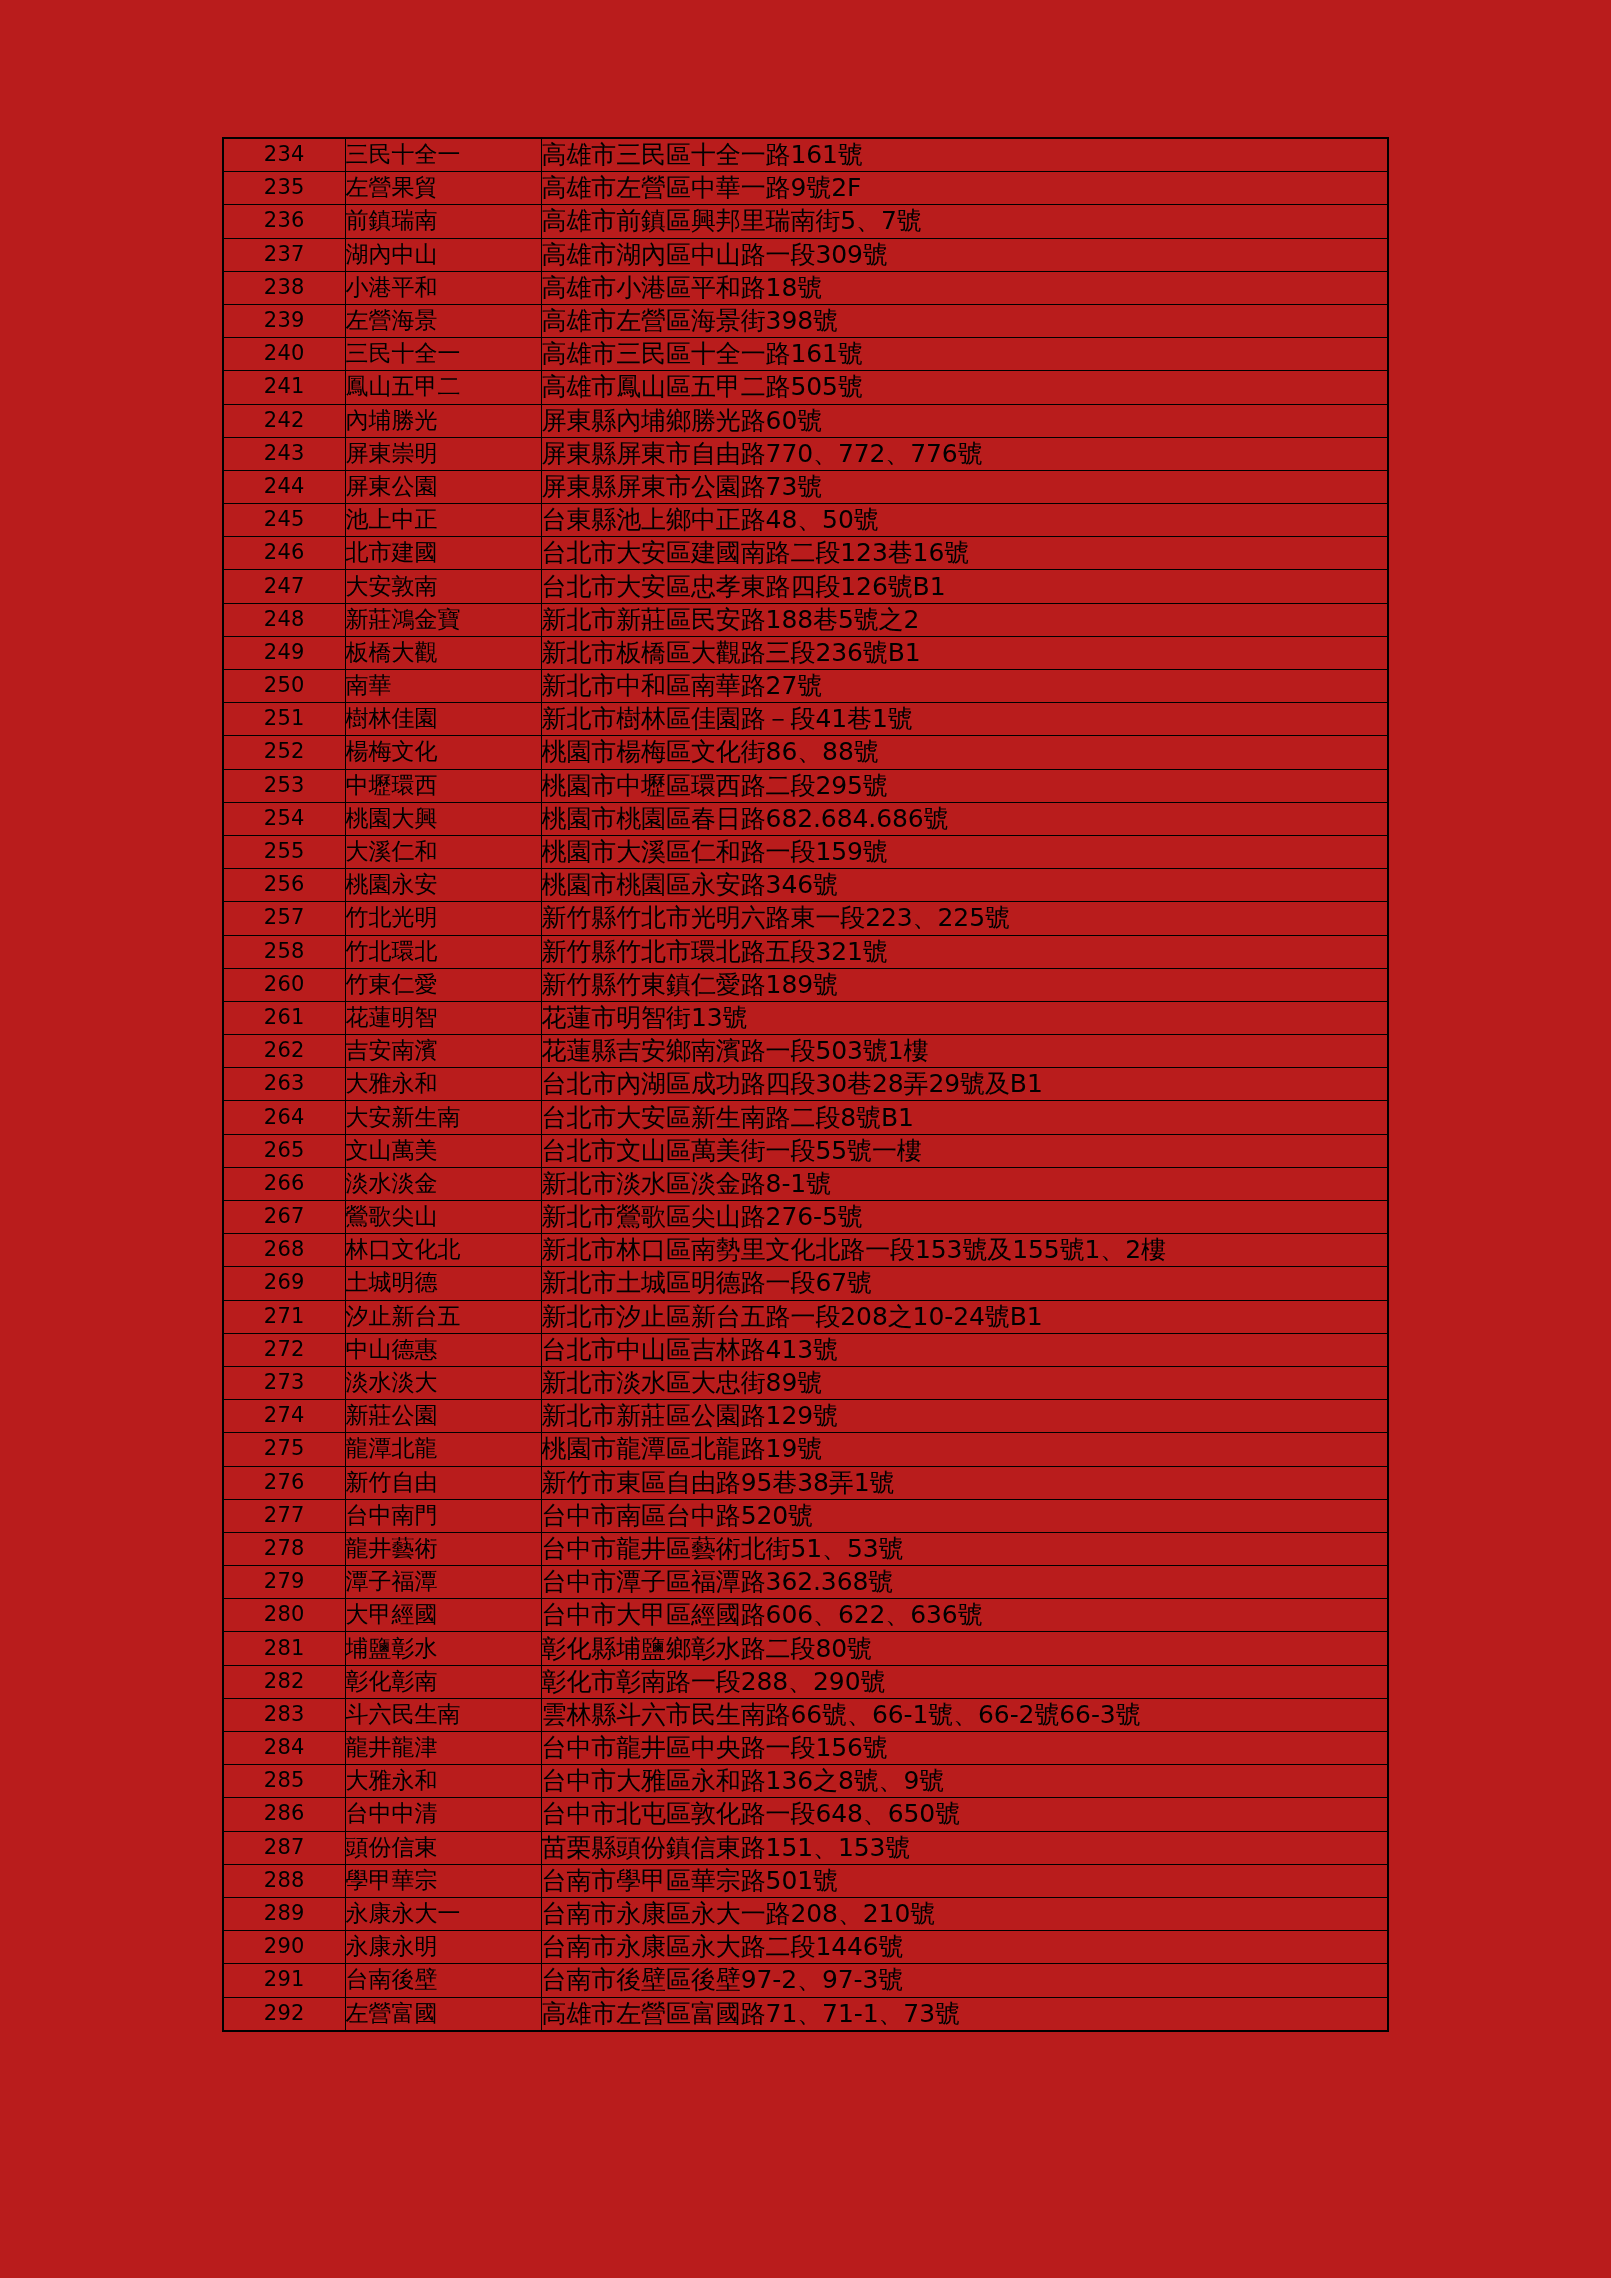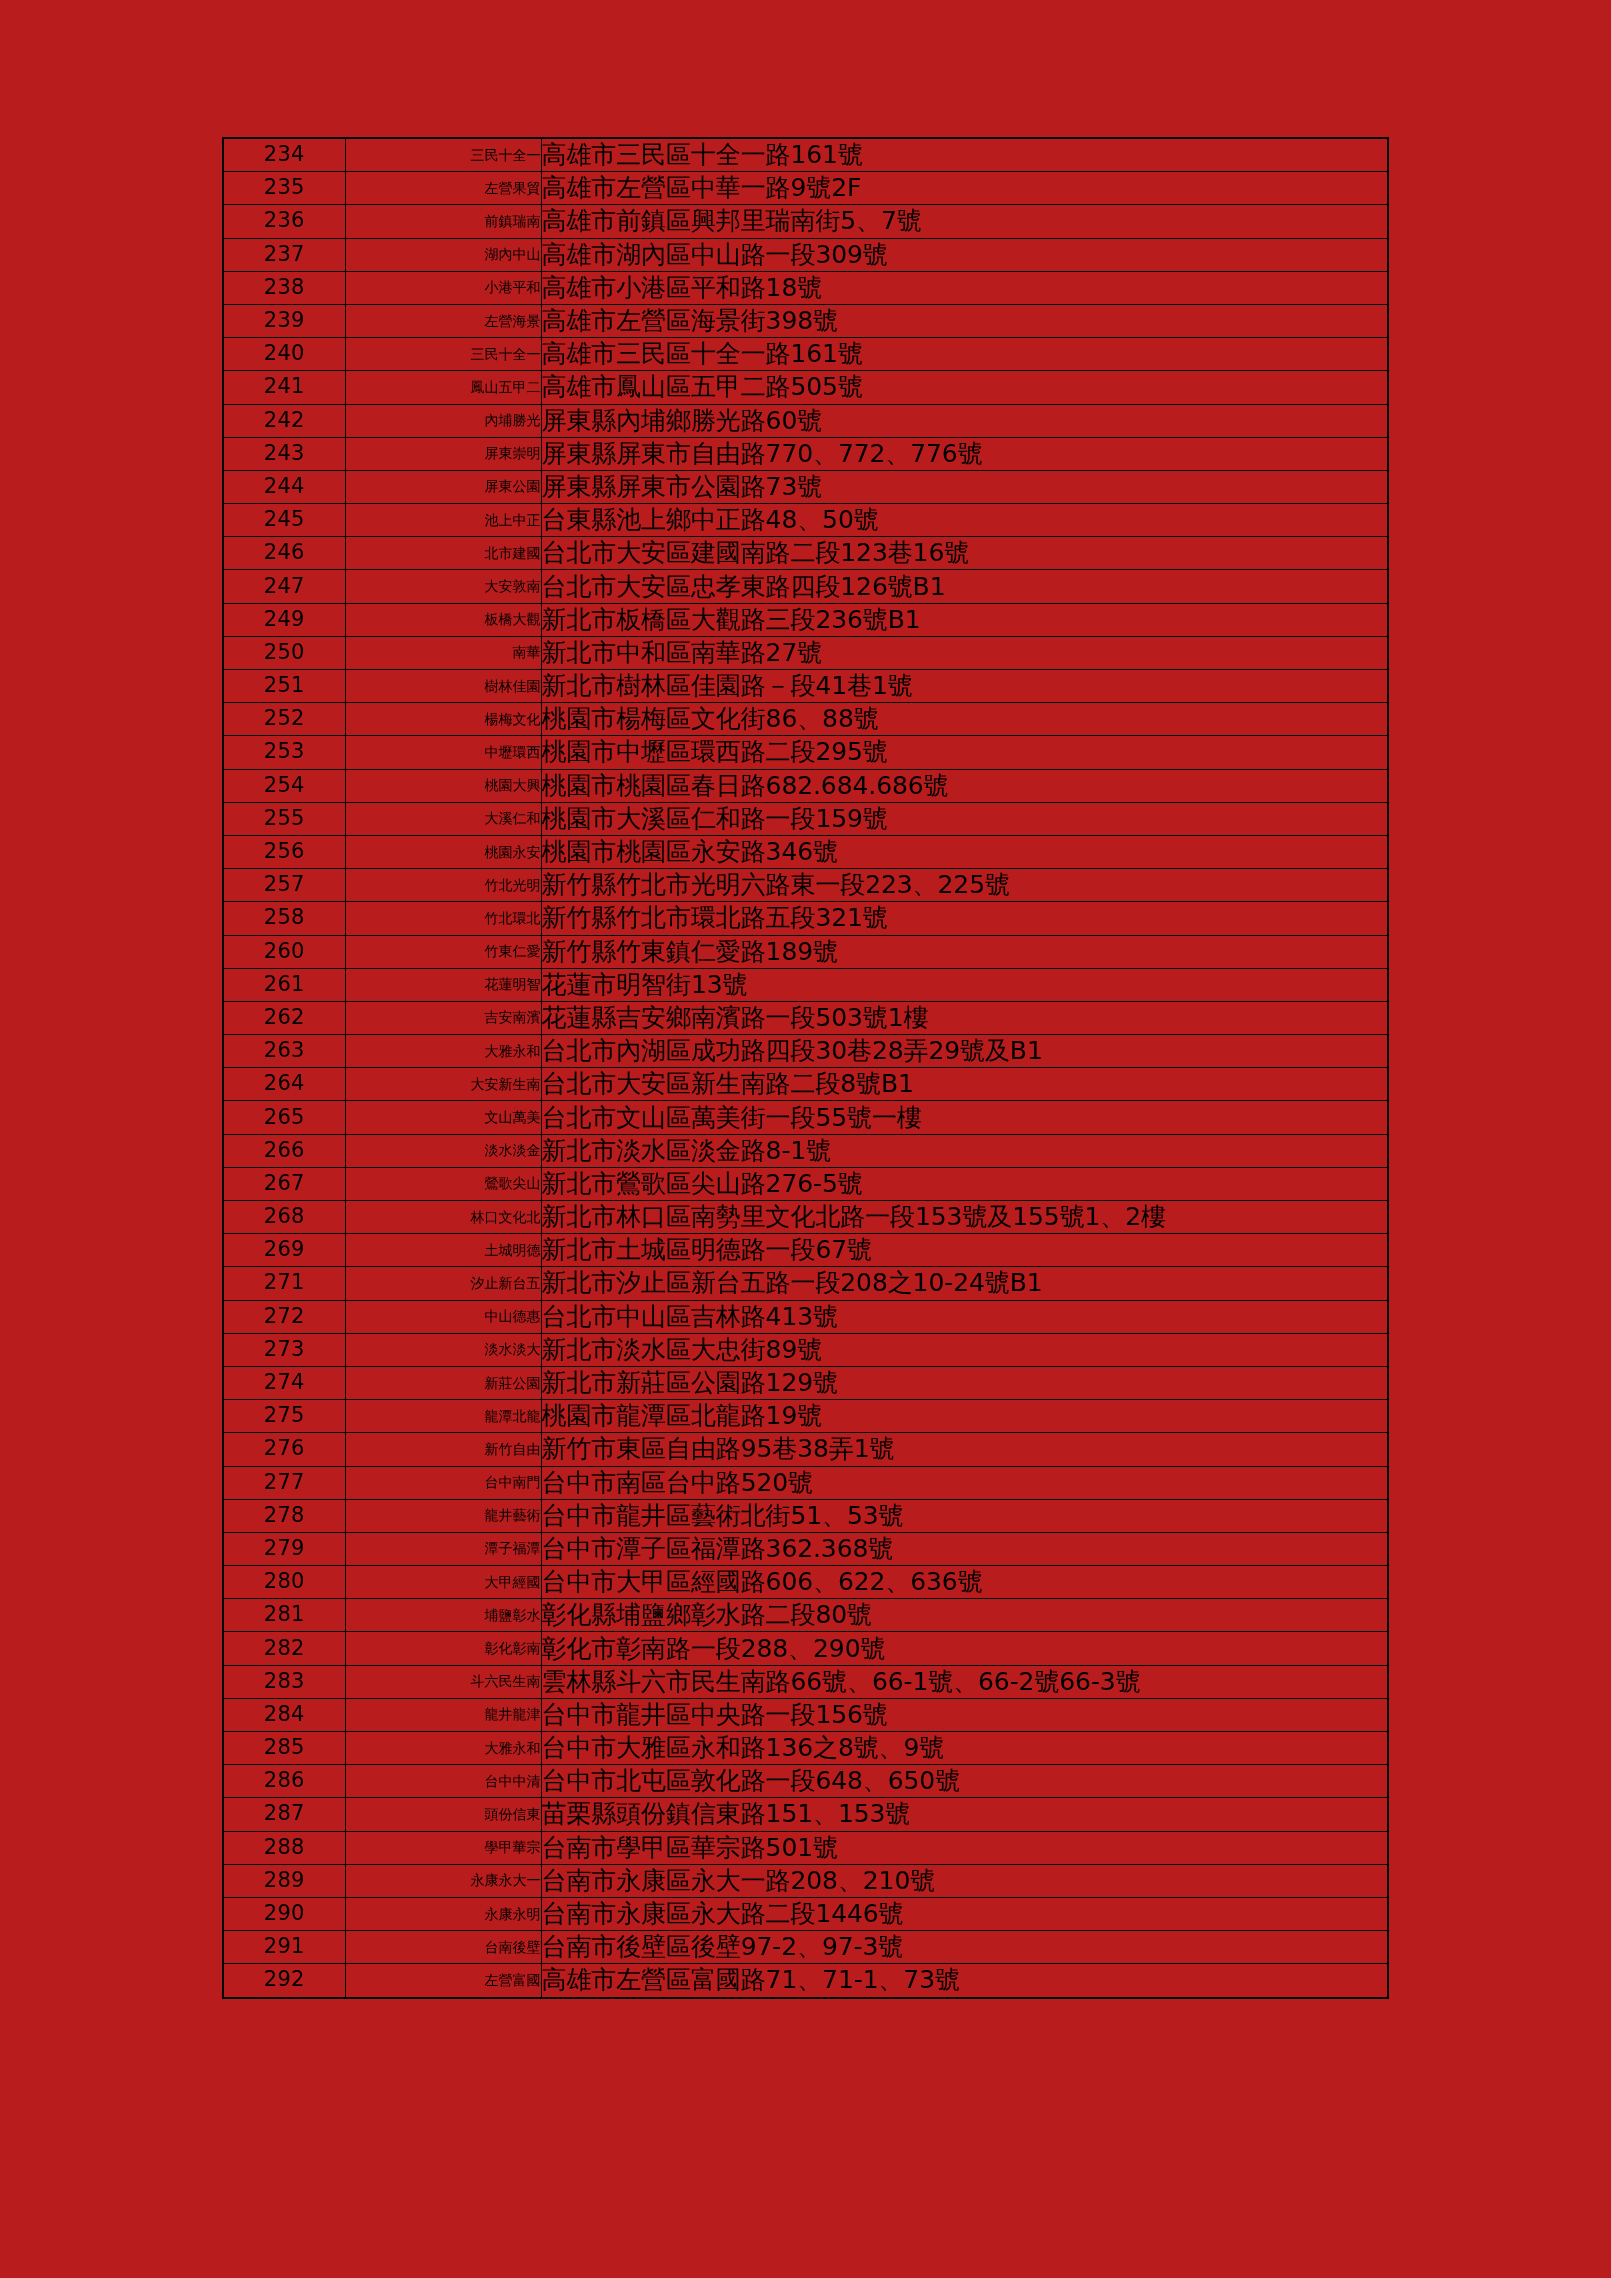--- a/index.html
+++ b/index.html
@@ -48,22 +48,22 @@
     white-space: nowrap;
     overflow: hidden;
   }
   td.idx {
     text-align: center;
     font-size: 21px;
     font-family: "DejaVu Sans", "Liberation Sans", sans-serif;
     letter-spacing: 0.3px;
   }
   td.name {
-    text-align: right;
-    font-size: 14px;
+    text-align: left;
+    font-size: 23px;
     letter-spacing: 0px;
   }
   td.addr {
     text-align: left;
     font-size: 25px;
     padding-left: 5px;
     letter-spacing: -0.1px;
   }
 </style>
 </head>
@@ -142,20 +142,25 @@
             <td class="idx">246</td>
             <td class="name">北市建國</td>
             <td class="addr">台北市大安區建國南路二段123巷16號</td>
           </tr>
           <tr>
             <td class="idx">247</td>
             <td class="name">大安敦南</td>
             <td class="addr">台北市大安區忠孝東路四段126號B1</td>
           </tr>
           <tr>
+            <td class="idx">248</td>
+            <td class="name">新莊鴻金寶</td>
+            <td class="addr">新北市新莊區民安路188巷5號之2</td>
+          </tr>
+          <tr>
             <td class="idx">249</td>
             <td class="name">板橋大觀</td>
             <td class="addr">新北市板橋區大觀路三段236號B1</td>
           </tr>
           <tr>
             <td class="idx">250</td>
             <td class="name">南華</td>
             <td class="addr">新北市中和區南華路27號</td>
           </tr>
           <tr>

